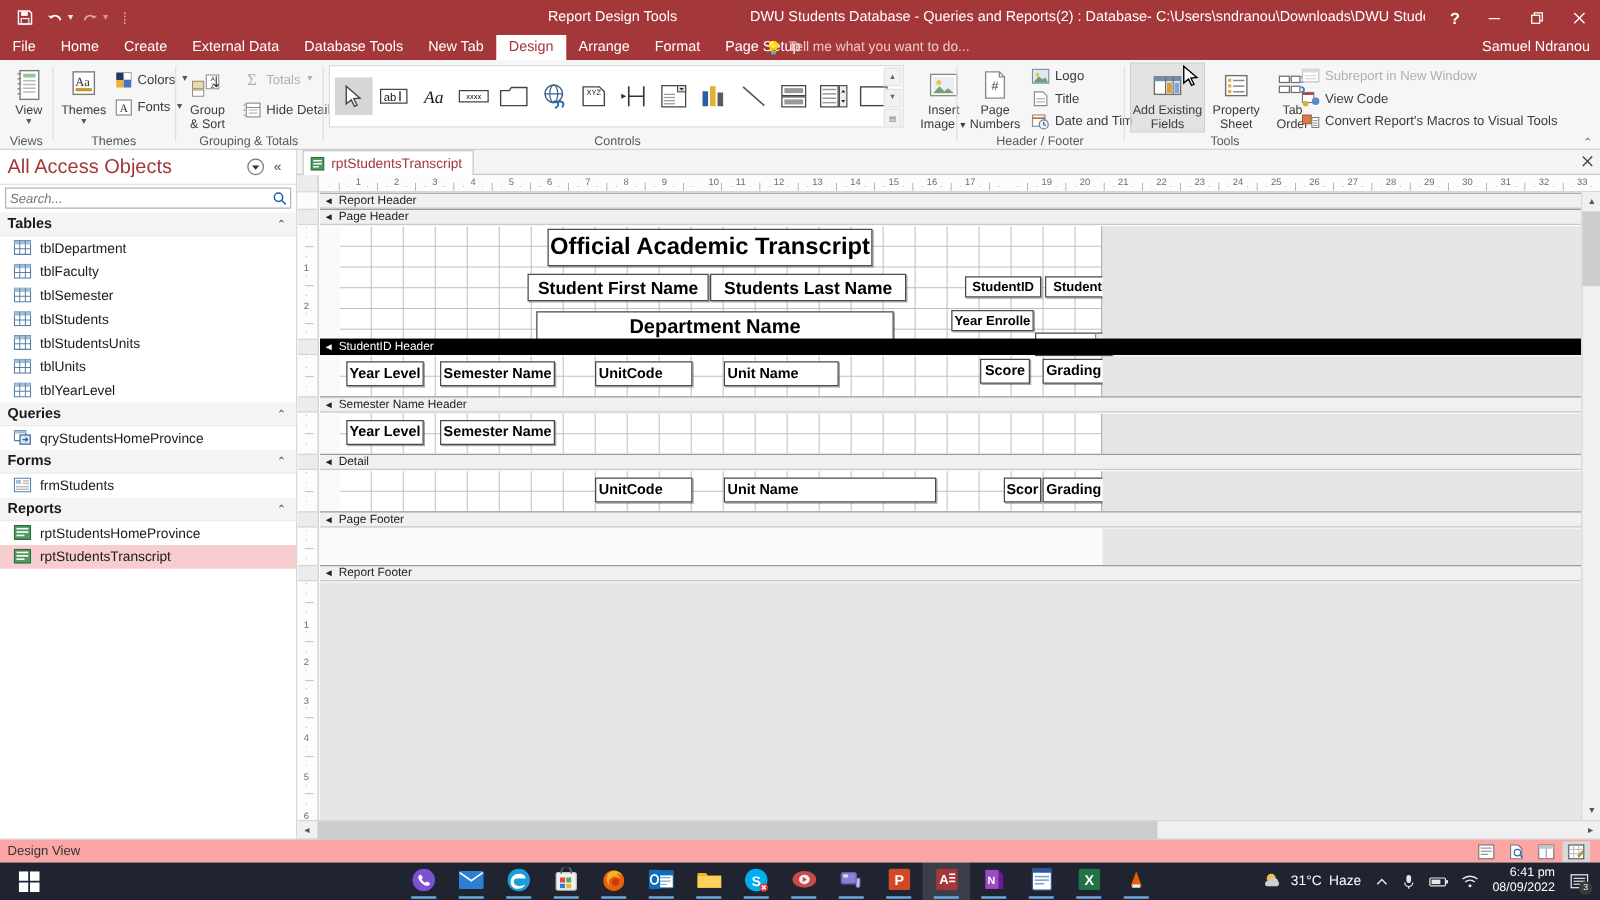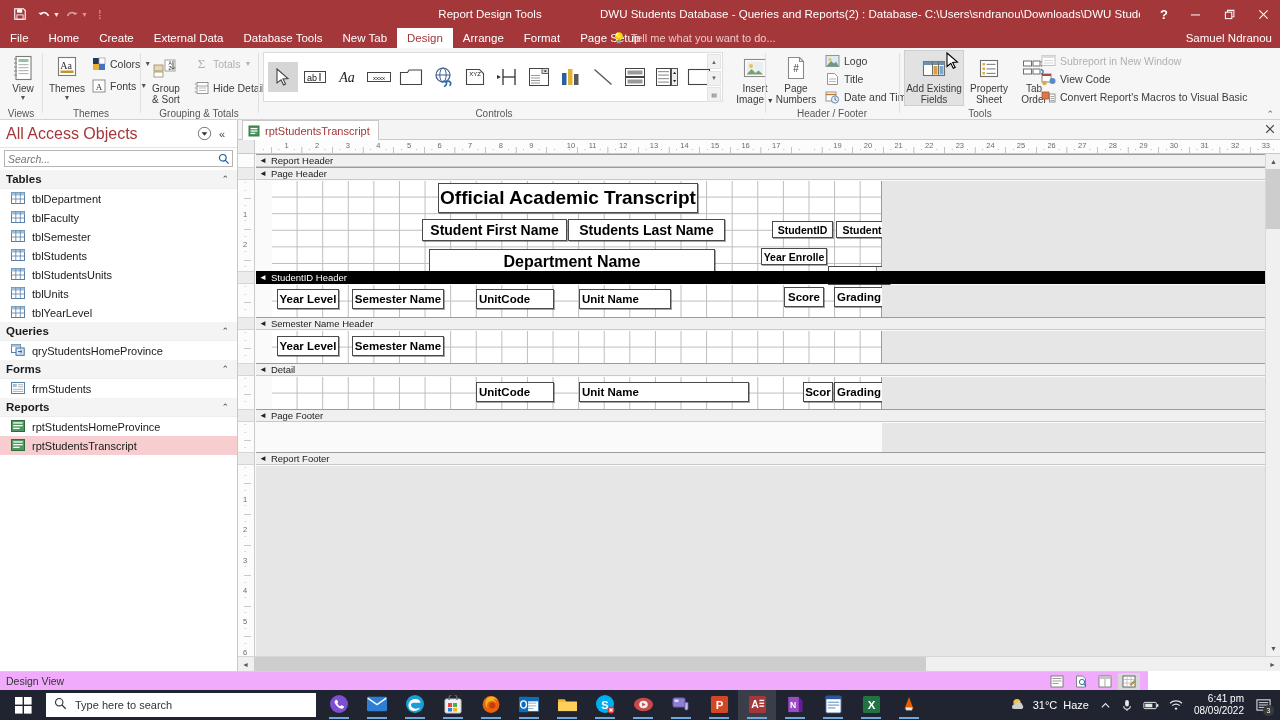--- a/index.html
+++ b/index.html
@@ -224,22 +224,22 @@
   .vscroll .thumb { position: absolute; top: 15px; left: 0; width: 15px; height: 60px; background: #cdcdcd; }
   .hscroll {
     position: absolute; left: 0; bottom: 0; width: 1042px; height: 15px;
     background: #f0f0f0; border-top: 1px solid #d6d6d6;
   }
   .hscroll .arr { position: absolute; top: 0; width: 15px; height: 15px; display: flex; align-items: center; justify-content: center; font-size: 7px; color: #555; }
   .hscroll .thumb { position: absolute; left: 16px; top: 0; width: 672px; height: 15px; background: #cdcdcd; }
 
   
   .statusbar {
-    position: absolute; left: 0; top: 671px; width: 1148px; height: 19px;
-    background: #f0abfc; border-top: 1px solid #d2d2d2; display: flex; align-items: center;
+    position: absolute; left: 0; top: 671px; width: 1280px; height: 19px;
+    background: #fca5a5; border-top: 1px solid #d2d2d2; display: flex; align-items: center;
   }
   .status-text { font-size: 10.5px; color: #333; padding-left: 6px; }
   .view-btns { margin-left: auto; display: flex; align-items: center; padding-right: 8px; gap: 2px; }
   .view-btn { width: 22px; height: 17px; display: flex; align-items: center; justify-content: center; color: #555; }
   .view-btn.active { background: #d8d8d8; }
 
   
   .taskbar {
     position: absolute; left: 0; top: 690px; width: 1280px; height: 30px;
     background: #1f2430;
@@ -728,21 +728,21 @@
           <svg width="15" height="14" viewBox="0 0 15 14">
               <rect x="1" y="2" width="7" height="7" fill="#d87a4a" stroke="#a05a35" stroke-width=".8"></rect>
               <rect x="8.5" y="4" width="5.5" height="8" fill="#fff" stroke="#7a7a7a" stroke-width=".8"></rect>
               <g fill="#9a9a9a">
                 <rect x="9.5" y="6" width="3.5" height=".9"></rect>
                 <rect x="9.5" y="8" width="3.5" height=".9"></rect>
                 <rect x="9.5" y="10" width="3.5" height=".9"></rect>
               </g>
             </svg>
         </span>
-        <span>Convert Report's Macros to Visual Basic</span>
+        <span>Convert Report's Macros to Visual Tools</span>
       </div>
       <div class="rgroup-label" style="left:0; width:160px;">Tools</div>
       <div class="ribbon-collapse">⌃</div>
     </div>
   </div>
 
   <div class="navpane">
     <div class="nav-header">
       <div class="nav-title">All Access Objects</div>
       <div class="nav-hdr-btn">
@@ -1253,29 +1253,20 @@
 
   <div class="taskbar">
     <div class="startbtn">
       <svg width="17" height="17" viewBox="0 0 17 17">
           <rect x="0" y="0" width="7.6" height="7.6" fill="#fff"></rect>
           <rect x="9" y="0" width="7.6" height="7.6" fill="#fff"></rect>
           <rect x="0" y="9" width="7.6" height="7.6" fill="#fff"></rect>
           <rect x="9" y="9" width="7.6" height="7.6" fill="#fff"></rect>
         </svg>
     </div>
-    <div class="searchbox">
-      <span class="mg">
-        <svg width="13" height="13" viewBox="0 0 14 14">
-            <circle cx="5.6" cy="5.6" r="4" fill="none" stroke="#333" stroke-width="1.2"></circle>
-            <line x1="8.6" y1="8.6" x2="12.6" y2="12.6" stroke="#333" stroke-width="1.3"></line>
-          </svg>
-      </span>
-      <span class="ph">Type here to search</span>
-    </div>
     <div class="tb-icons" id="taskbar-icons">
         <div class="tb-ic running">
           <span><svg width="20" height="20" viewBox="0 0 20 20">
               <circle cx="10" cy="10" r="9" fill="#7d4fd1"></circle>
               <path d="M6.5 6.2c.6-.6 1.4-.5 1.8.2l.7 1.2c.3.5.1.9-.3 1.2-.4.3-.4.6-.1 1.1.5.9 1.3 1.6 2.2 2 .5.2.8.2 1.1-.2.3-.4.7-.6 1.2-.3l1.2.7c.7.4.8 1.2.2 1.8-1.1 1.1-2.6.9-4.2 0-1.8-1-3.4-2.6-4.2-4.3-.7-1.4-.7-2.6.4-3.4z" fill="#fff"></path>
             </svg></span>
         </div>
         <div class="tb-ic running">
           <span><svg width="20" height="16" viewBox="0 0 22 16">
               <rect x="0" y="0" width="22" height="16" rx="1.5" fill="#2d7fd3"></rect>

